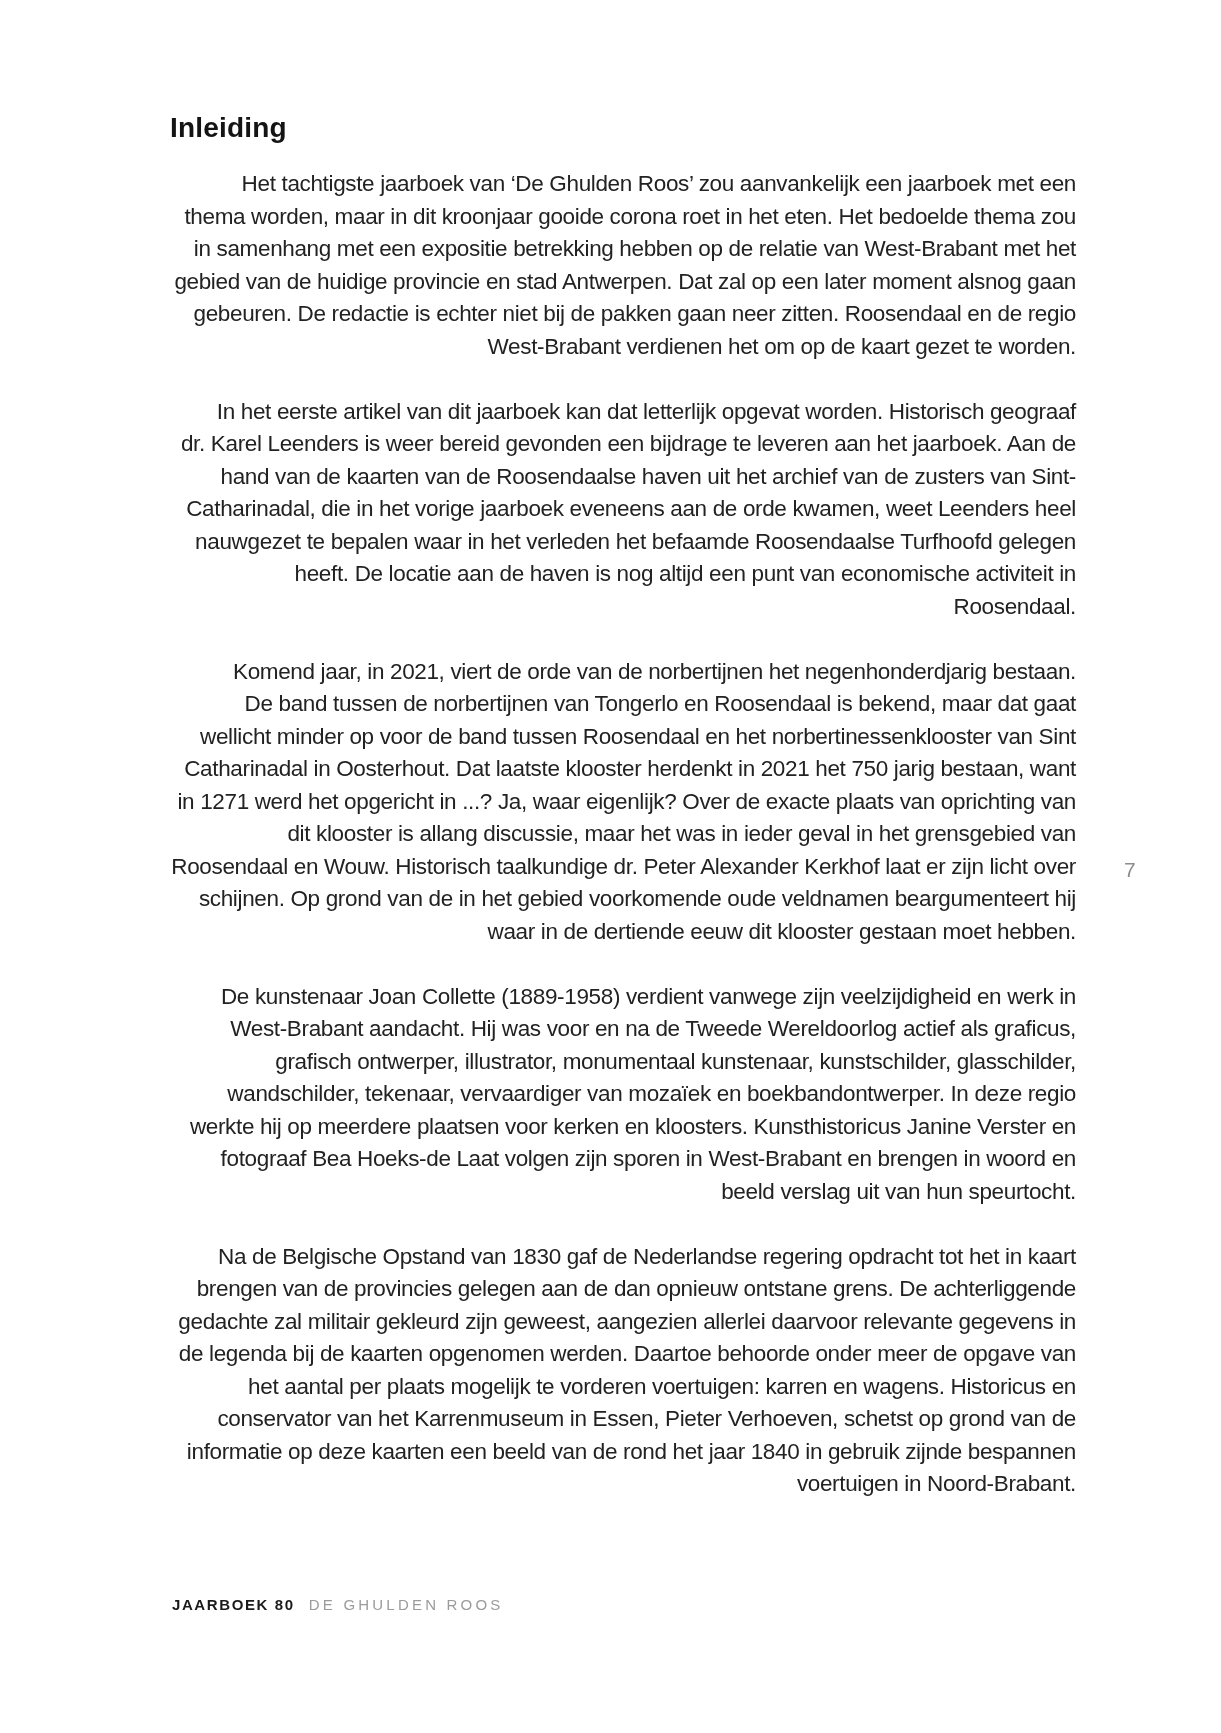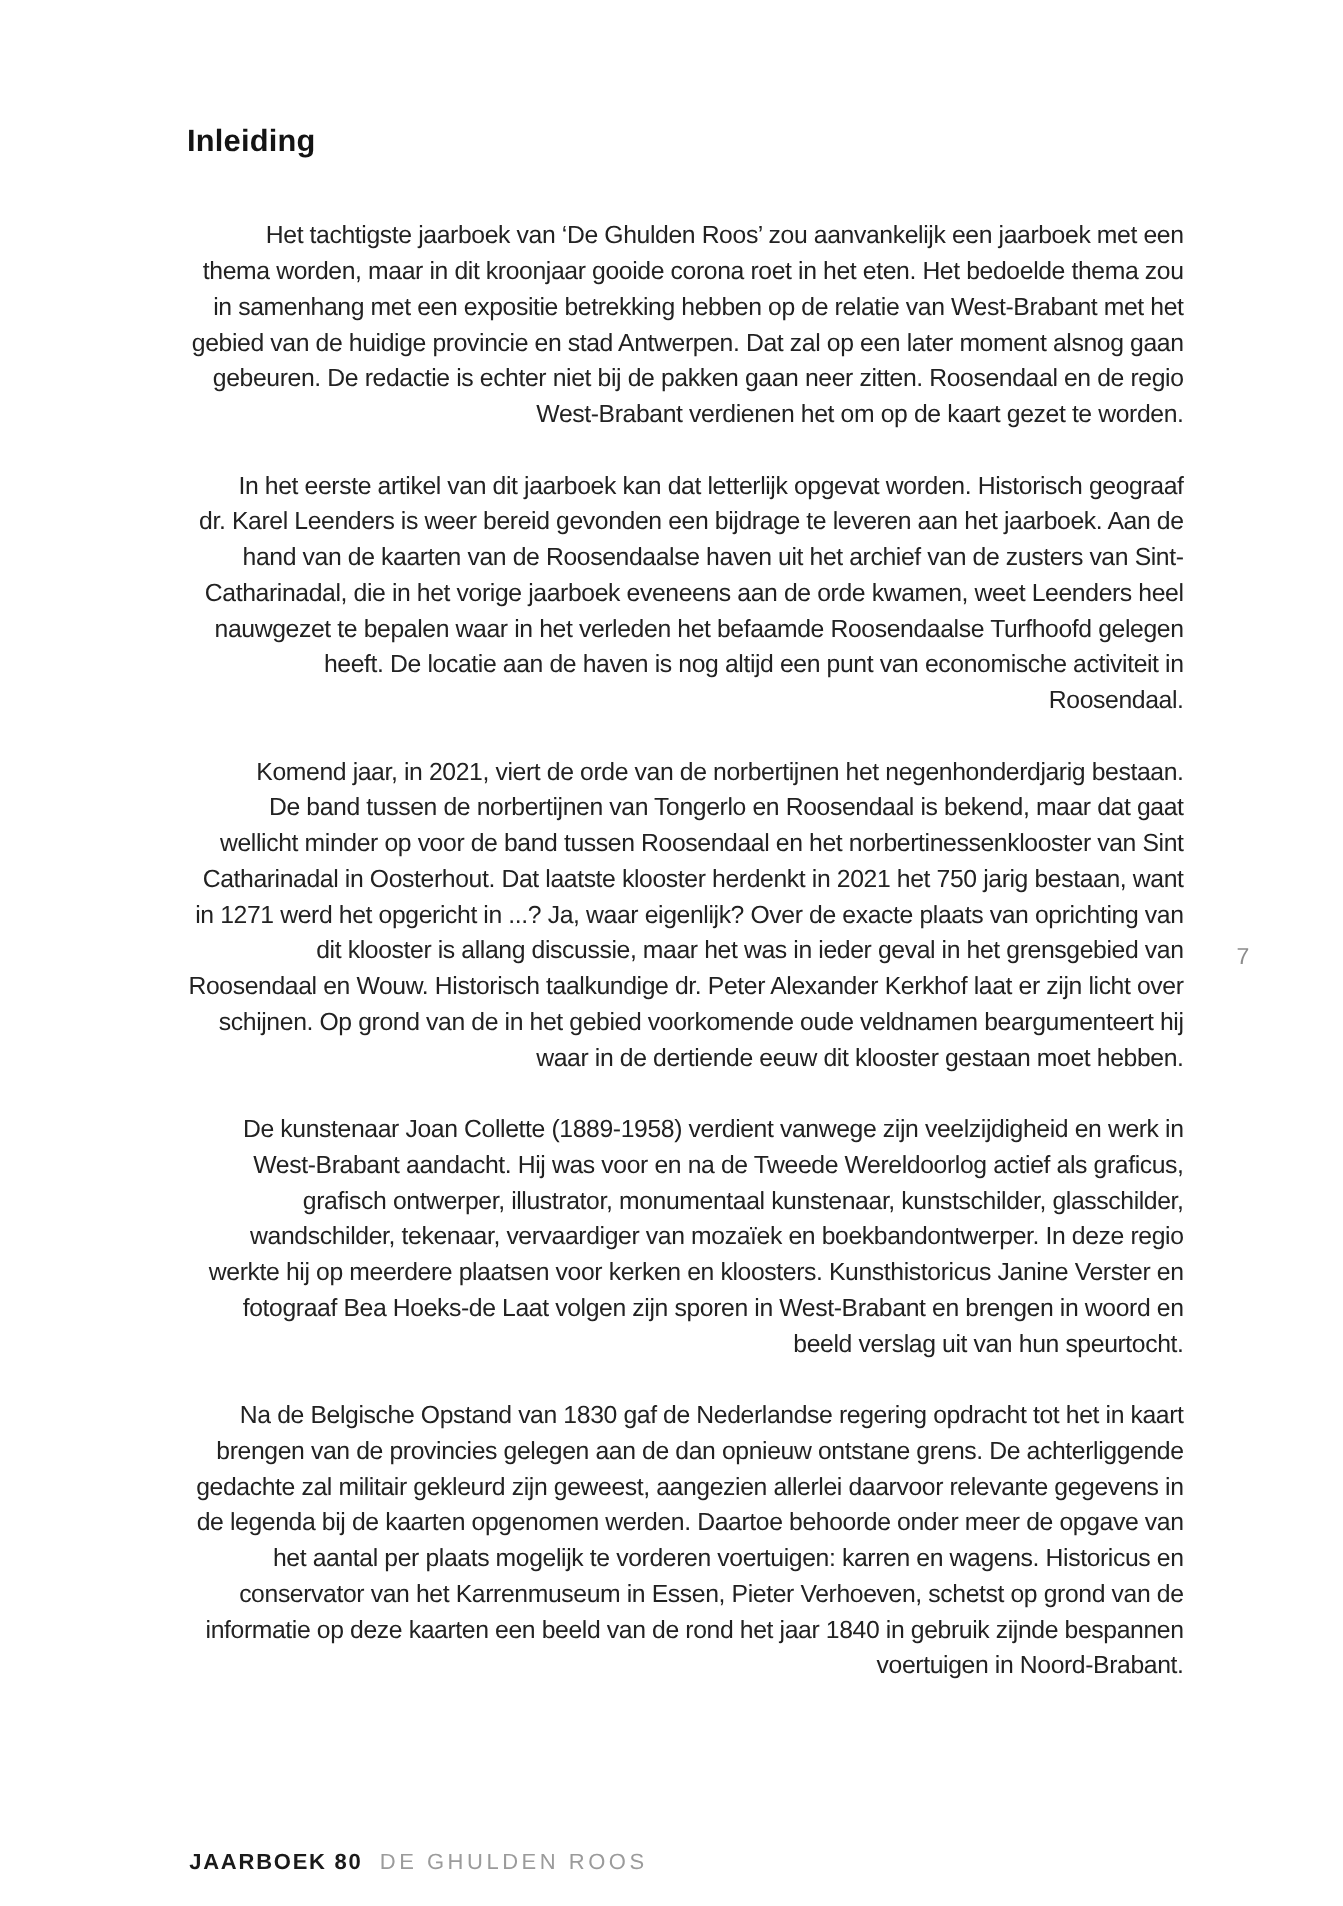--- a/index.html
+++ b/index.html
@@ -22,21 +22,21 @@
     left: 170px;
     top: 112px;
     width: 906px;
   }
   .heading {
     font-size: 28px;
     font-weight: bold;
     line-height: 32px;
     letter-spacing: 0.2px;
     color: #141414;
-    margin: 0 0 54px 0;
+    margin: 0 0 24px 0;
   }
   .body-copy p {
     font-size: 22.5px;
     line-height: 32.5px;
     letter-spacing: -0.35px;
     margin: 0 0 32.5px 0;
     text-indent: 43px;
     text-align: right;
     color: #222222;
   }
@@ -44,22 +44,22 @@
     position: absolute;
     left: 1124px;
     top: 858px;
     font-size: 21px;
     line-height: 24px;
     color: #8d8d8d;
   }
   .footer {
     position: absolute;
     left: 172px;
-    top: 1684px;
-    font-size: 20px;
+    top: 1596px;
+    font-size: 15px;
     line-height: 18px;
     white-space: nowrap;
   }
   .footer .series {
     font-weight: bold;
     letter-spacing: 1.6px;
     color: #1a1a1a;
   }
   .footer .title {
     font-weight: normal;

